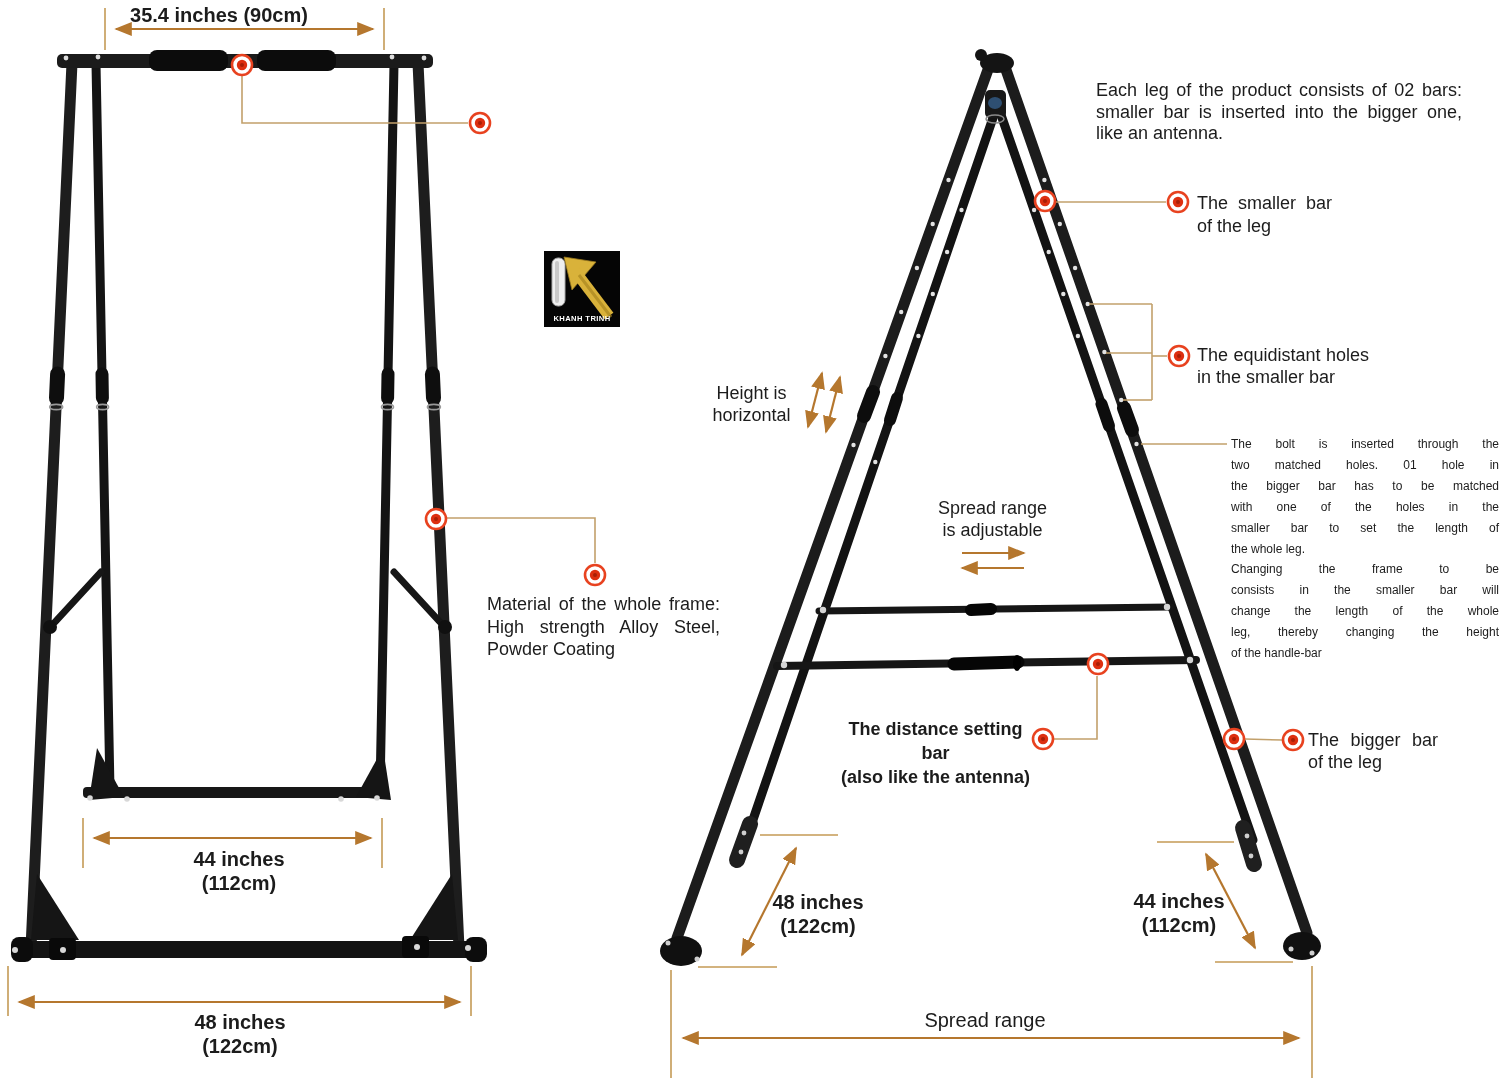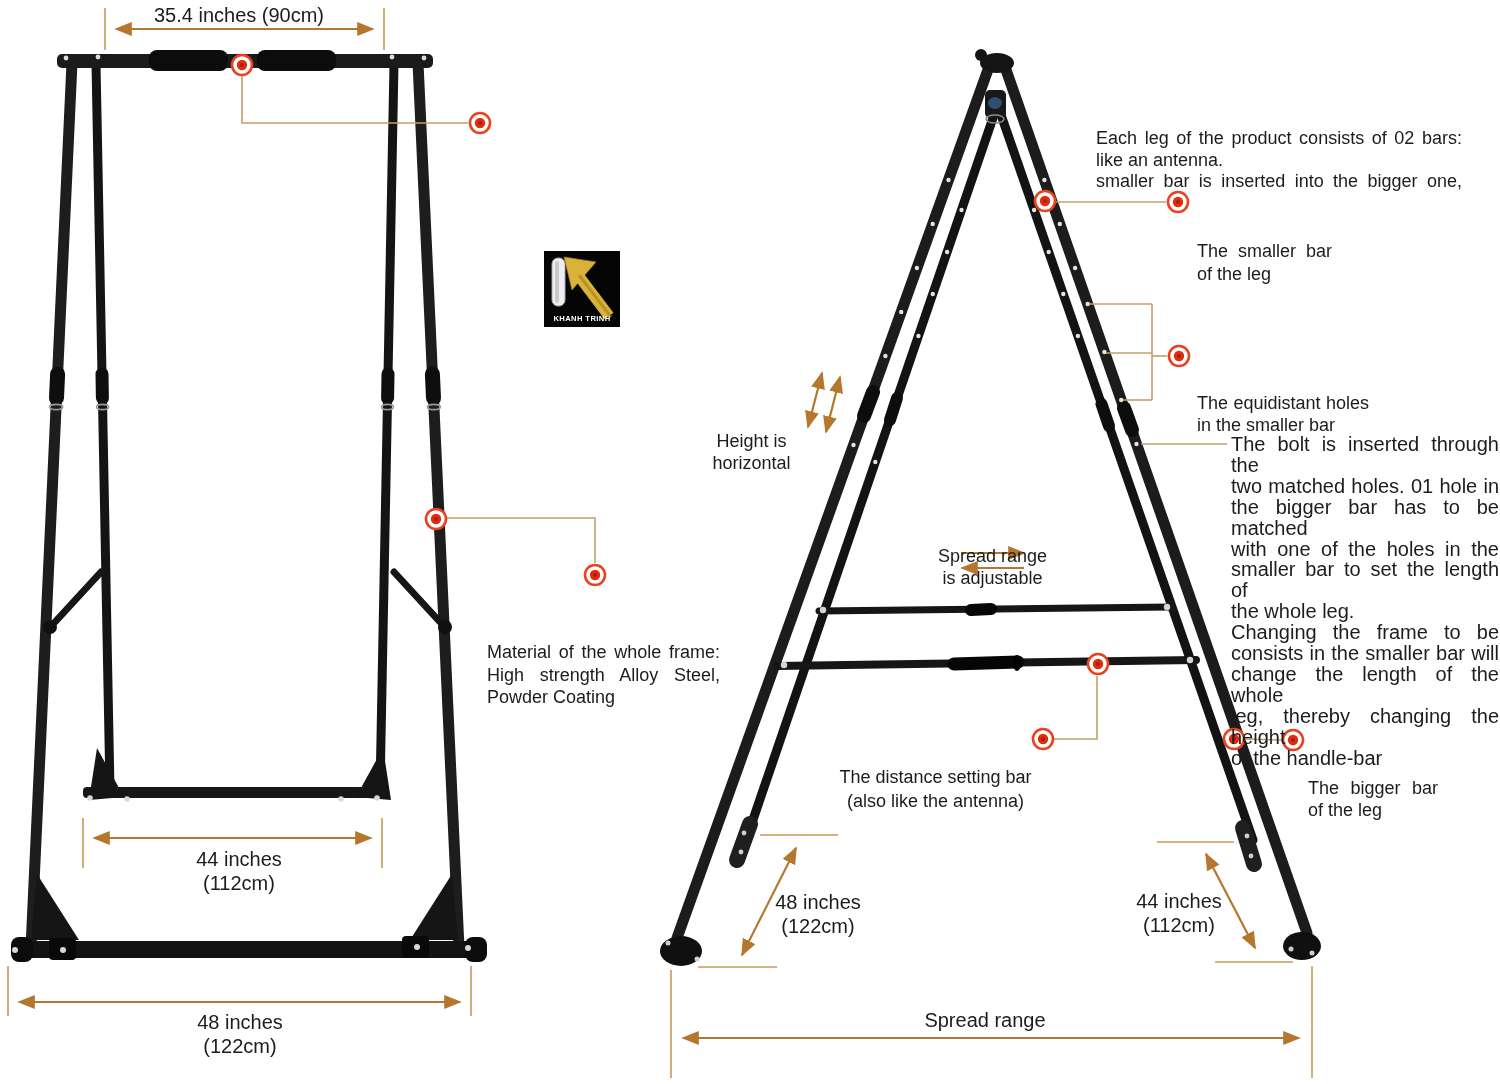--- a/index.html
+++ b/index.html
@@ -1,32 +1,32 @@
 <!DOCTYPE html>
 <html><head>
 <meta charset="utf-8">
 <style>
   html,body{margin:0;padding:0;background:#ffffff;}
   #stage{position:relative;width:1500px;height:1084px;background:#ffffff;overflow:hidden;
          font-family:"Liberation Sans",sans-serif;color:#1c1c1c;}
   #stage svg{position:absolute;left:0;top:0;}
   .lbl{position:absolute;color:#1c1c1c;line-height:1.16;}
-  .fs18{font-size:18px;margin-top:48px;}
+  .fs18{font-size:18px;}
   .fs20{font-size:20px;}
   .c{text-align:center;}
   .ln{display:block;}
   .jl{text-align:justify;text-align-last:justify;}
   .ll{text-align:left;text-align-last:left;}
   .lh21 .ln{line-height:21.5px;}
   .lh22 .ln{line-height:22px;}
   .lh23 .ln{line-height:23px;}
-  .lh24 .ln{line-height:24px;}
+  .lh24 .ln{line-height:24px;font-weight:bold;}
   .lh25 .ln{line-height:25px;}
   .mat .ln{line-height:22.5px;}
-  .bolt{font-size:20px;}
+  .bolt{font-size:12px;}
   .bolt .ln{line-height:20.9px;}
 </style>
 </head>
 <body>
 
 <div id="stage">
 
 <svg width="1500" height="1084" viewBox="0 0 1500 1084">
   <defs>
     <marker id="ah" viewBox="0 0 10 8" refX="9" refY="4" markerWidth="8" markerHeight="6.4" orient="auto-start-reverse">
@@ -222,21 +222,21 @@
     <use href="#rdot" transform="translate(1045,201)"></use>
     <use href="#rdot" transform="translate(1178,202)"></use>
     <use href="#rdot" transform="translate(1179,356)"></use>
     <use href="#rdot" transform="translate(1098,664)"></use>
     <use href="#rdot" transform="translate(1043,739)"></use>
     <use href="#rdot" transform="translate(1234,739)"></use>
     <use href="#rdot" transform="translate(1293,740)"></use>
   </g>
 </svg>
 
-  <div class="lbl fs20 c" style="left:114px;top:4px;width:250px;">
+  <div class="lbl fs20 c" style="left:94px;top:4px;width:250px;font-weight:bold;">
     <span class="ln">35.4 inches (90cm)</span>
   </div>
 
 
   <div class="lbl fs18 mat" style="left:487px;top:593px;width:233px;">
     <span class="ln jl">Material of the whole frame:</span>
     <span class="ln jl">High strength Alloy Steel,</span>
     <span class="ln ll">Powder Coating</span>
   </div>
 
@@ -245,22 +245,22 @@
     <span class="ln">(112cm)</span>
   </div>
 
   <div class="lbl fs20 c lh24" style="left:140px;top:1010px;width:200px;">
     <span class="ln">48 inches</span>
     <span class="ln">(122cm)</span>
   </div>
 
   <div class="lbl fs18 lh21" style="left:1096px;top:80px;width:366px;">
     <span class="ln jl">Each leg of the product consists of 02 bars:</span>
+    <span class="ln jl">smaller bar is inserted into the bigger one,</span>
     <span class="ln ll">like an antenna.</span>
-    <span class="ln jl">smaller bar is inserted into the bigger one,</span>
   </div>
 
   <div class="lbl fs18 lh23" style="left:1197px;top:192px;width:135px;">
     <span class="ln jl">The smaller bar</span>
     <span class="ln ll">of the leg</span>
   </div>
 
   <div class="lbl fs18 lh22" style="left:1197px;top:344px;width:172px;">
     <span class="ln jl">The equidistant holes</span>
     <span class="ln ll">in the smaller bar</span>

